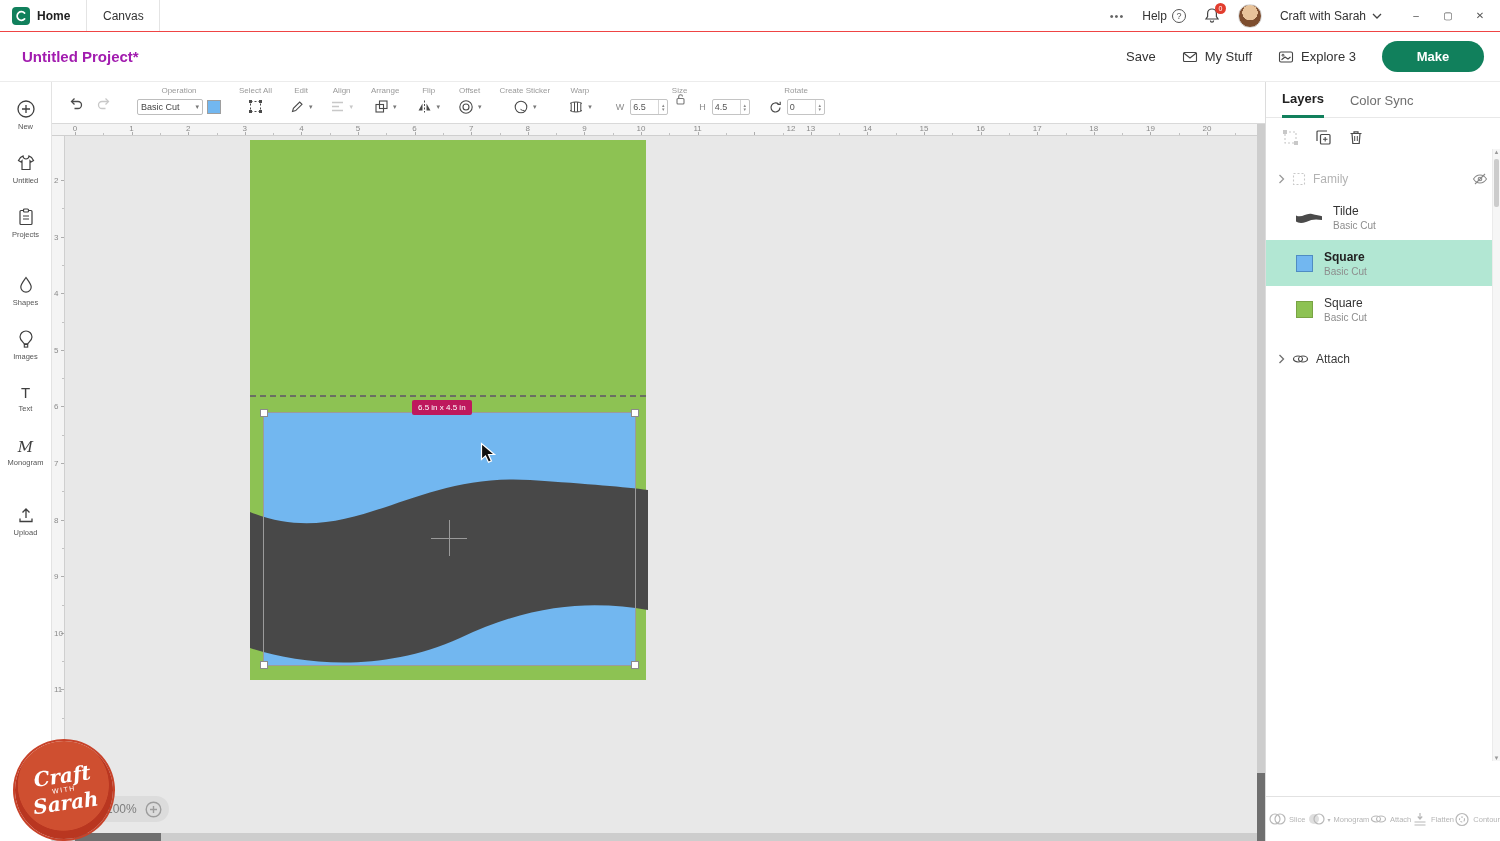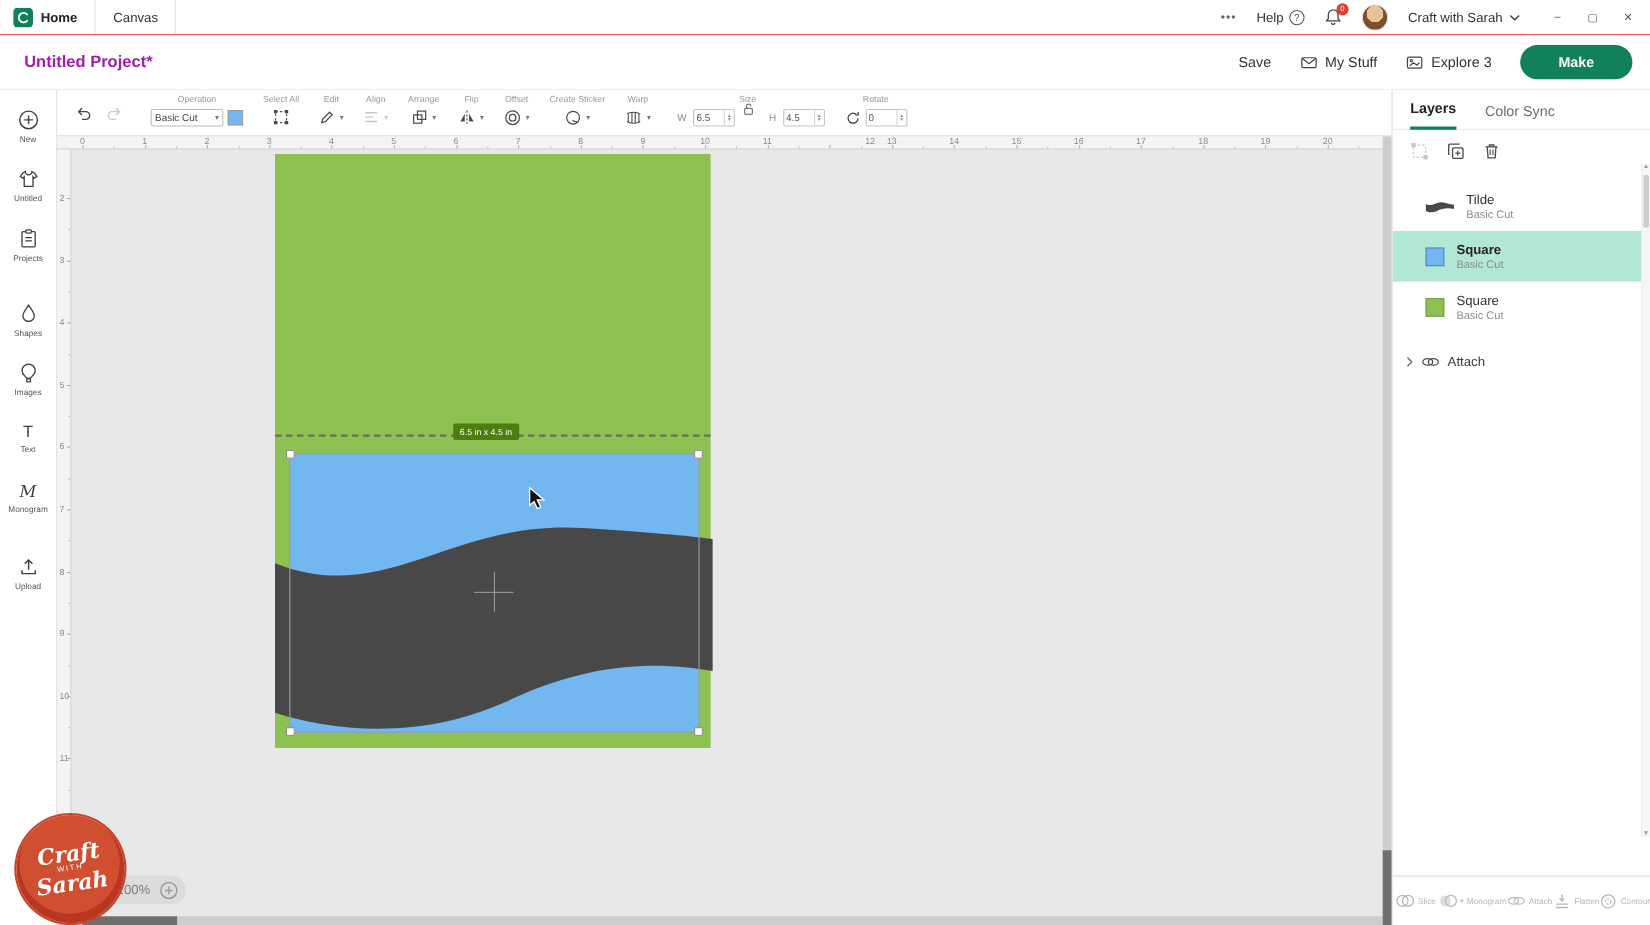--- a/index.html
+++ b/index.html
@@ -66,21 +66,21 @@
   .rvtick.half{width:2px;background:#c2c2c2}
   .card{position:absolute;left:198px;top:16px;width:396px;height:540px;background:#8dc253;z-index:1}
   .foldline{position:absolute;left:198px;top:271px;width:396px;height:0;border-top:2px dashed #6a6f62;z-index:2}
   .bluesq{position:absolute;left:211px;top:288px;width:373px;height:254px;background:#72b7f0;z-index:2}
   .wavesvg{position:absolute;left:198px;top:16px;z-index:3}
   .selbox{position:absolute;left:211px;top:288px;width:373px;height:254px;border:1px solid #9b9b9b;z-index:6}
   .handle{position:absolute;width:8px;height:8px;background:#fff;border:1px solid #8b8b8b}
   .h-tl{left:-4px;top:-4px}.h-tr{right:-4px;top:-4px}.h-bl{left:-4px;bottom:-4px}.h-br{right:-4px;bottom:-4px}
   .cross-h{position:absolute;left:379px;top:414px;width:36px;height:1px;background:#9a9a9a;z-index:5}
   .cross-v{position:absolute;left:397px;top:396px;width:1px;height:36px;background:#9a9a9a;z-index:5}
-  .tooltip{position:absolute;left:360px;top:261px;height:15px;padding:0 6px;background:#4d7c0f;border-radius:2px;color:#fff;font-size:8px;display:flex;align-items:center;justify-content:center;z-index:7;white-space:nowrap}
+  .tooltip{position:absolute;left:360px;top:276px;height:15px;padding:0 6px;background:#be185d;border-radius:2px;color:#fff;font-size:8px;display:flex;align-items:center;justify-content:center;z-index:7;white-space:nowrap}
   .cursor{position:absolute;left:428px;top:318px;z-index:9}
   .zoompill{position:absolute;left:22px;top:672px;height:26px;border-radius:14px;background:#dcdcdc;display:flex;align-items:center;gap:8px;padding:0 7px;z-index:4}
   .zoomtxt{font-size:12px;color:#7d7d7d}
   .hscroll{position:absolute;left:0;bottom:0;right:0;height:8px;background:#cdcdcd;z-index:8}
   .hthumb{position:absolute;left:23px;top:0;width:86px;height:8px;background:#6f6f6f}
   .vscroll{position:absolute;left:1257px;top:124px;width:8px;height:717px;background:#cdcdcd;z-index:8}
   .vthumb{position:absolute;top:649px;left:0;width:8px;height:68px;background:#6f6f6f}
 
   
   .cwslogo{position:absolute;left:15px;top:741px;width:98px;height:98px;border-radius:50%;background:radial-gradient(circle at 50% 45%,#cf4f30 0 62%,#b93620 63% 100%);z-index:20;display:flex;flex-direction:column;align-items:center;justify-content:center;transform:rotate(-8deg);box-shadow:0 0 0 2px #c8432a}
@@ -604,20 +604,39 @@
     </span>
     <span class="dark">
       <svg width="16" height="17" viewBox="0 0 16 17">
           <path d="M2.5 4.5h11M6 4.5V2.8h4v1.7M4 4.5l.8 10h6.4l.8-10" fill="none" stroke="currentColor" stroke-width="1.2"></path>
           <path d="M6.7 7v5M9.3 7v5" stroke="currentColor" stroke-width="1"></path>
         </svg>
     </span>
   </div>
 
   <div class="layerlist">
+    <div class="lrow famrow">
+      <svg width="7" height="10" viewBox="0 0 7 10">
+          <path d="M1.5 1l4 4-4 4" fill="none" stroke="#9a9a9a" stroke-width="1.3"></path>
+        </svg>
+      <span class="grey">
+        <svg width="14" height="14" viewBox="0 0 14 14">
+            <rect x="1.5" y="1.5" width="11" height="11" fill="none" stroke="currentColor" stroke-width="1.1" stroke-dasharray="2 2"></rect>
+          </svg>
+      </span>
+      <span class="famname">Family</span>
+      <span class="spacer"></span>
+      <span class="mid">
+        <svg width="16" height="14" viewBox="0 0 16 14">
+            <path d="M1.5 7s2.5-4 6.5-4 6.5 4 6.5 4-2.5 4-6.5 4S1.5 7 1.5 7z" fill="none" stroke="currentColor" stroke-width="1.1"></path>
+            <circle cx="8" cy="7" r="1.8" fill="none" stroke="currentColor" stroke-width="1.1"></circle>
+            <path d="M3 12L13 2" stroke="currentColor" stroke-width="1.1"></path>
+          </svg>
+      </span>
+    </div>
 
     <div class="lrow layeritem">
       <svg width="26" height="13" viewBox="0 0 26 13">
           <path d="M0,4.5 C6,7.5 10,1.5 16,3 C20,4 24,4.8 26,5.2 L26,9 C20,8 16,8 10,11 C5,12.8 2,11.8 0,10.5 Z" fill="#4a4a4a"></path>
         </svg>
       <span class="ltxt">
         <span class="lname">Tilde</span>
         <span class="lsub">Basic Cut</span>
       </span>
     </div>

